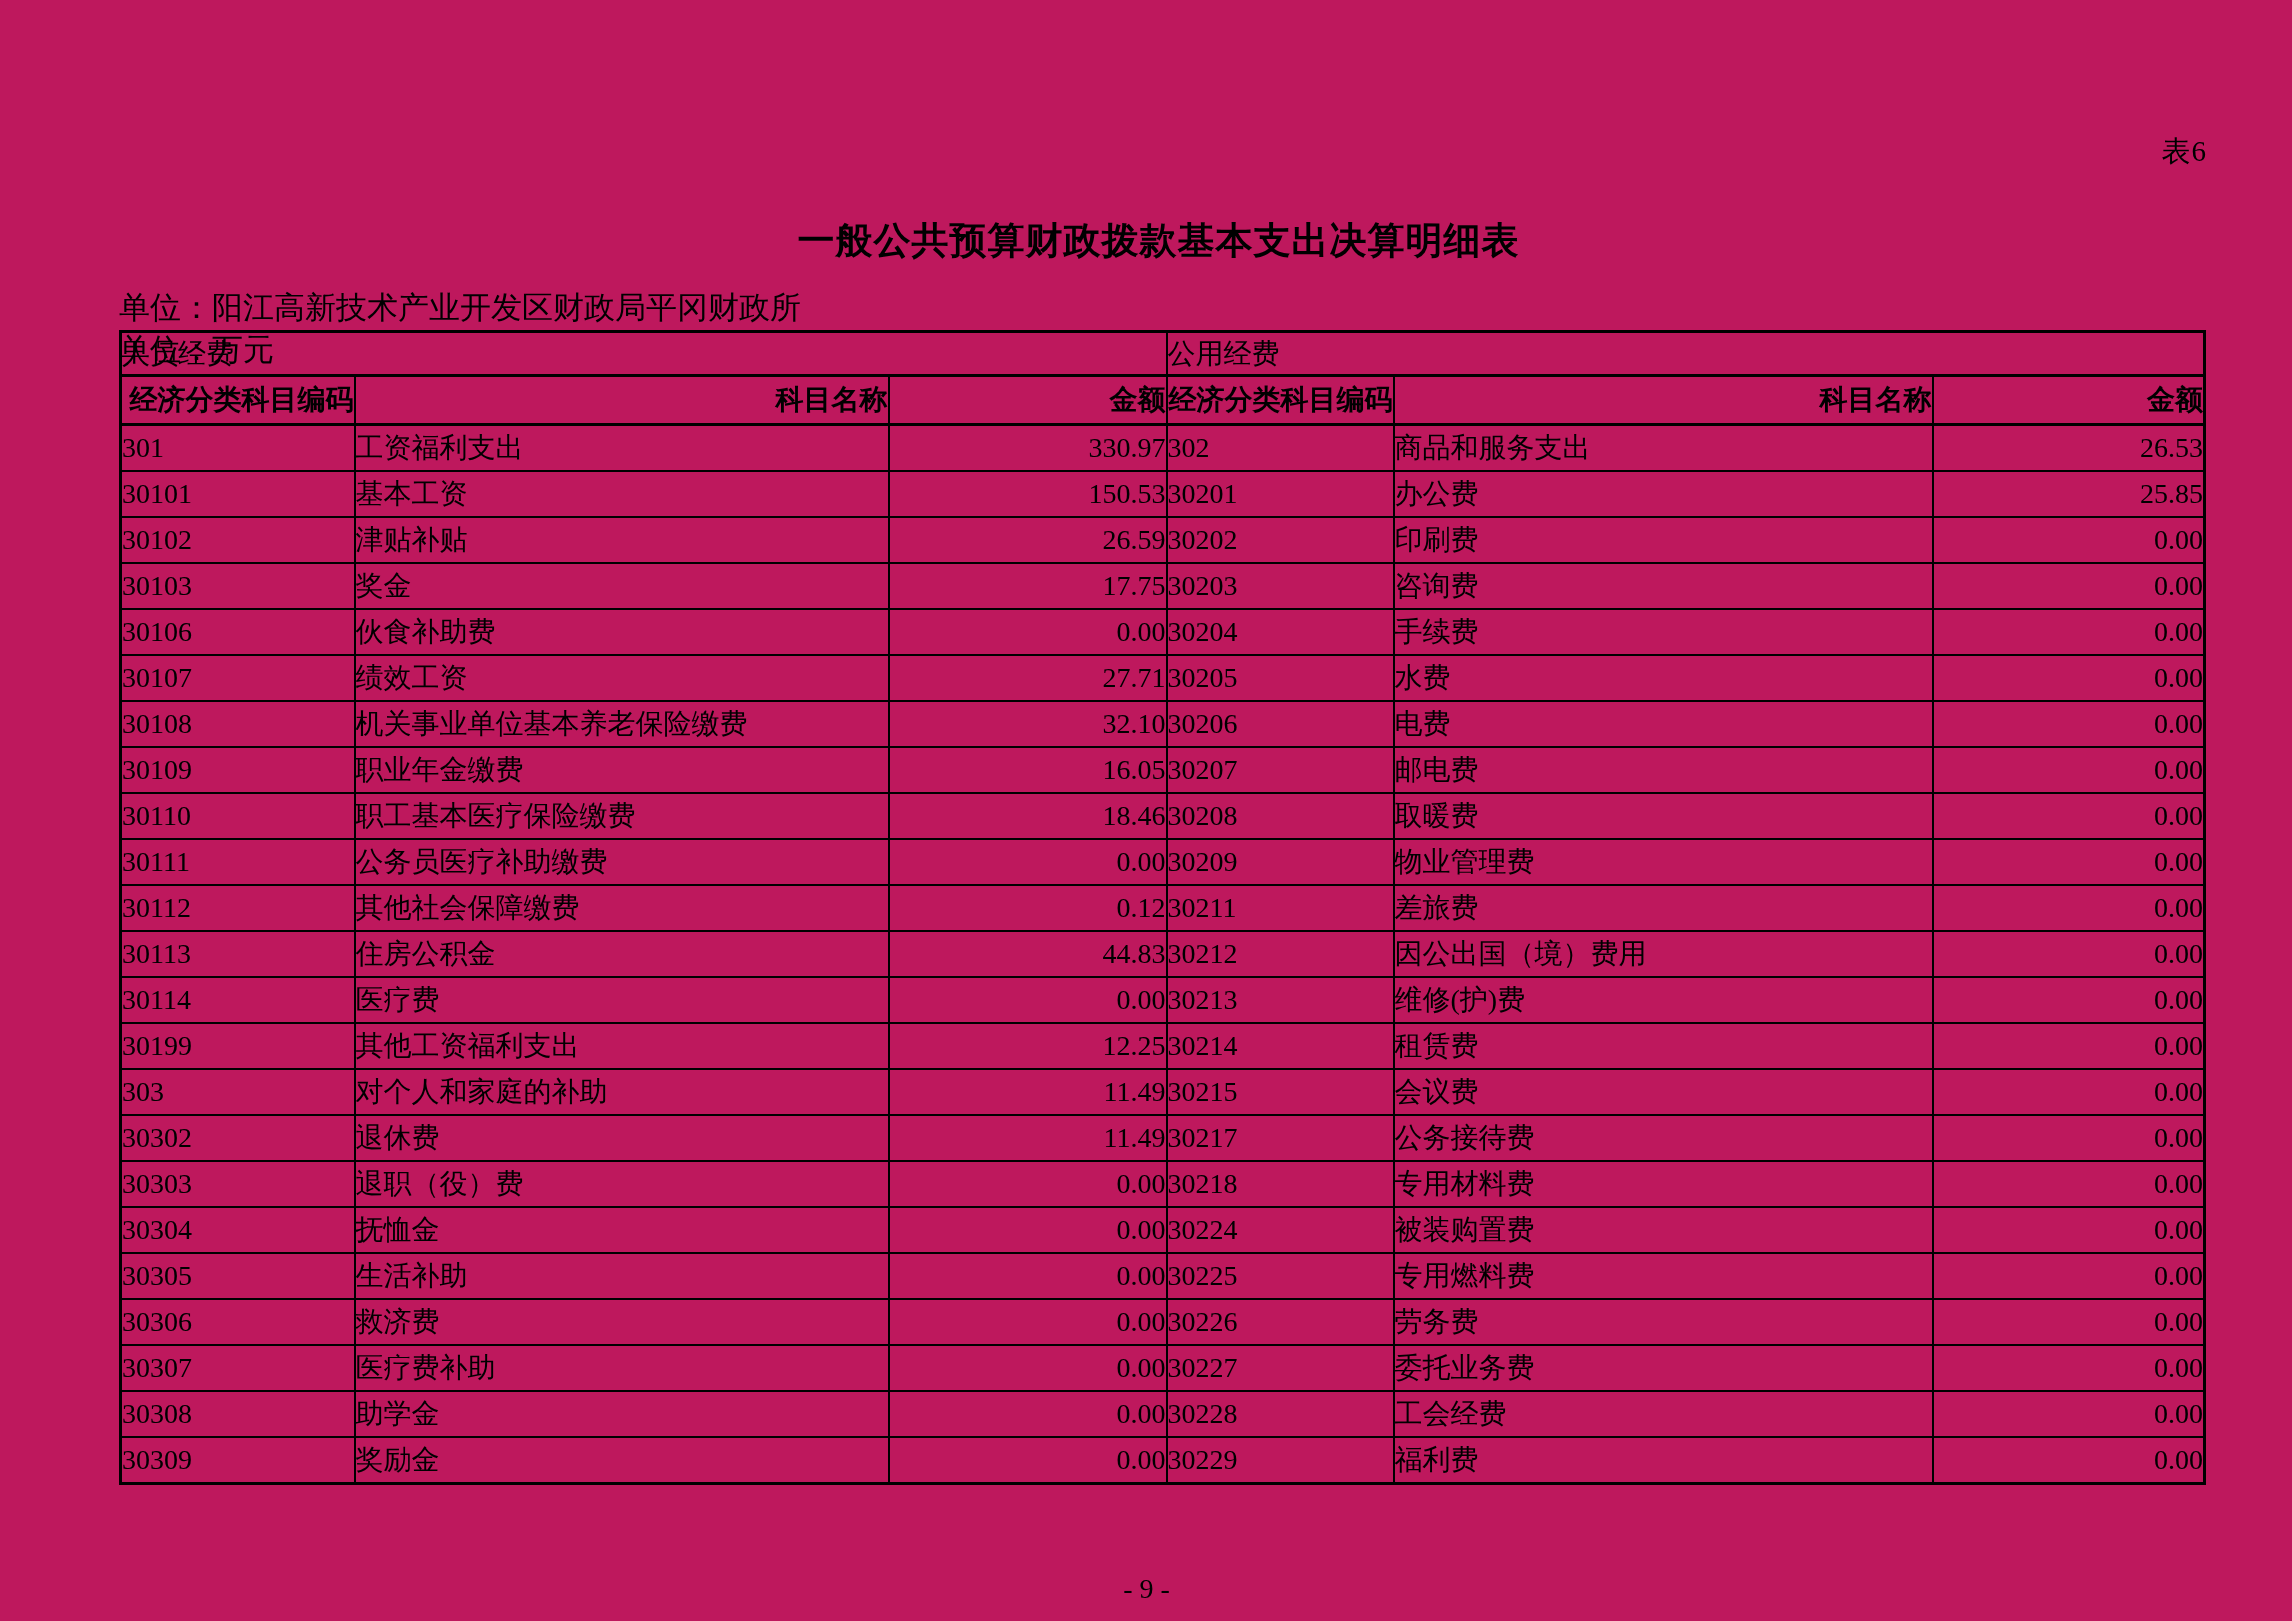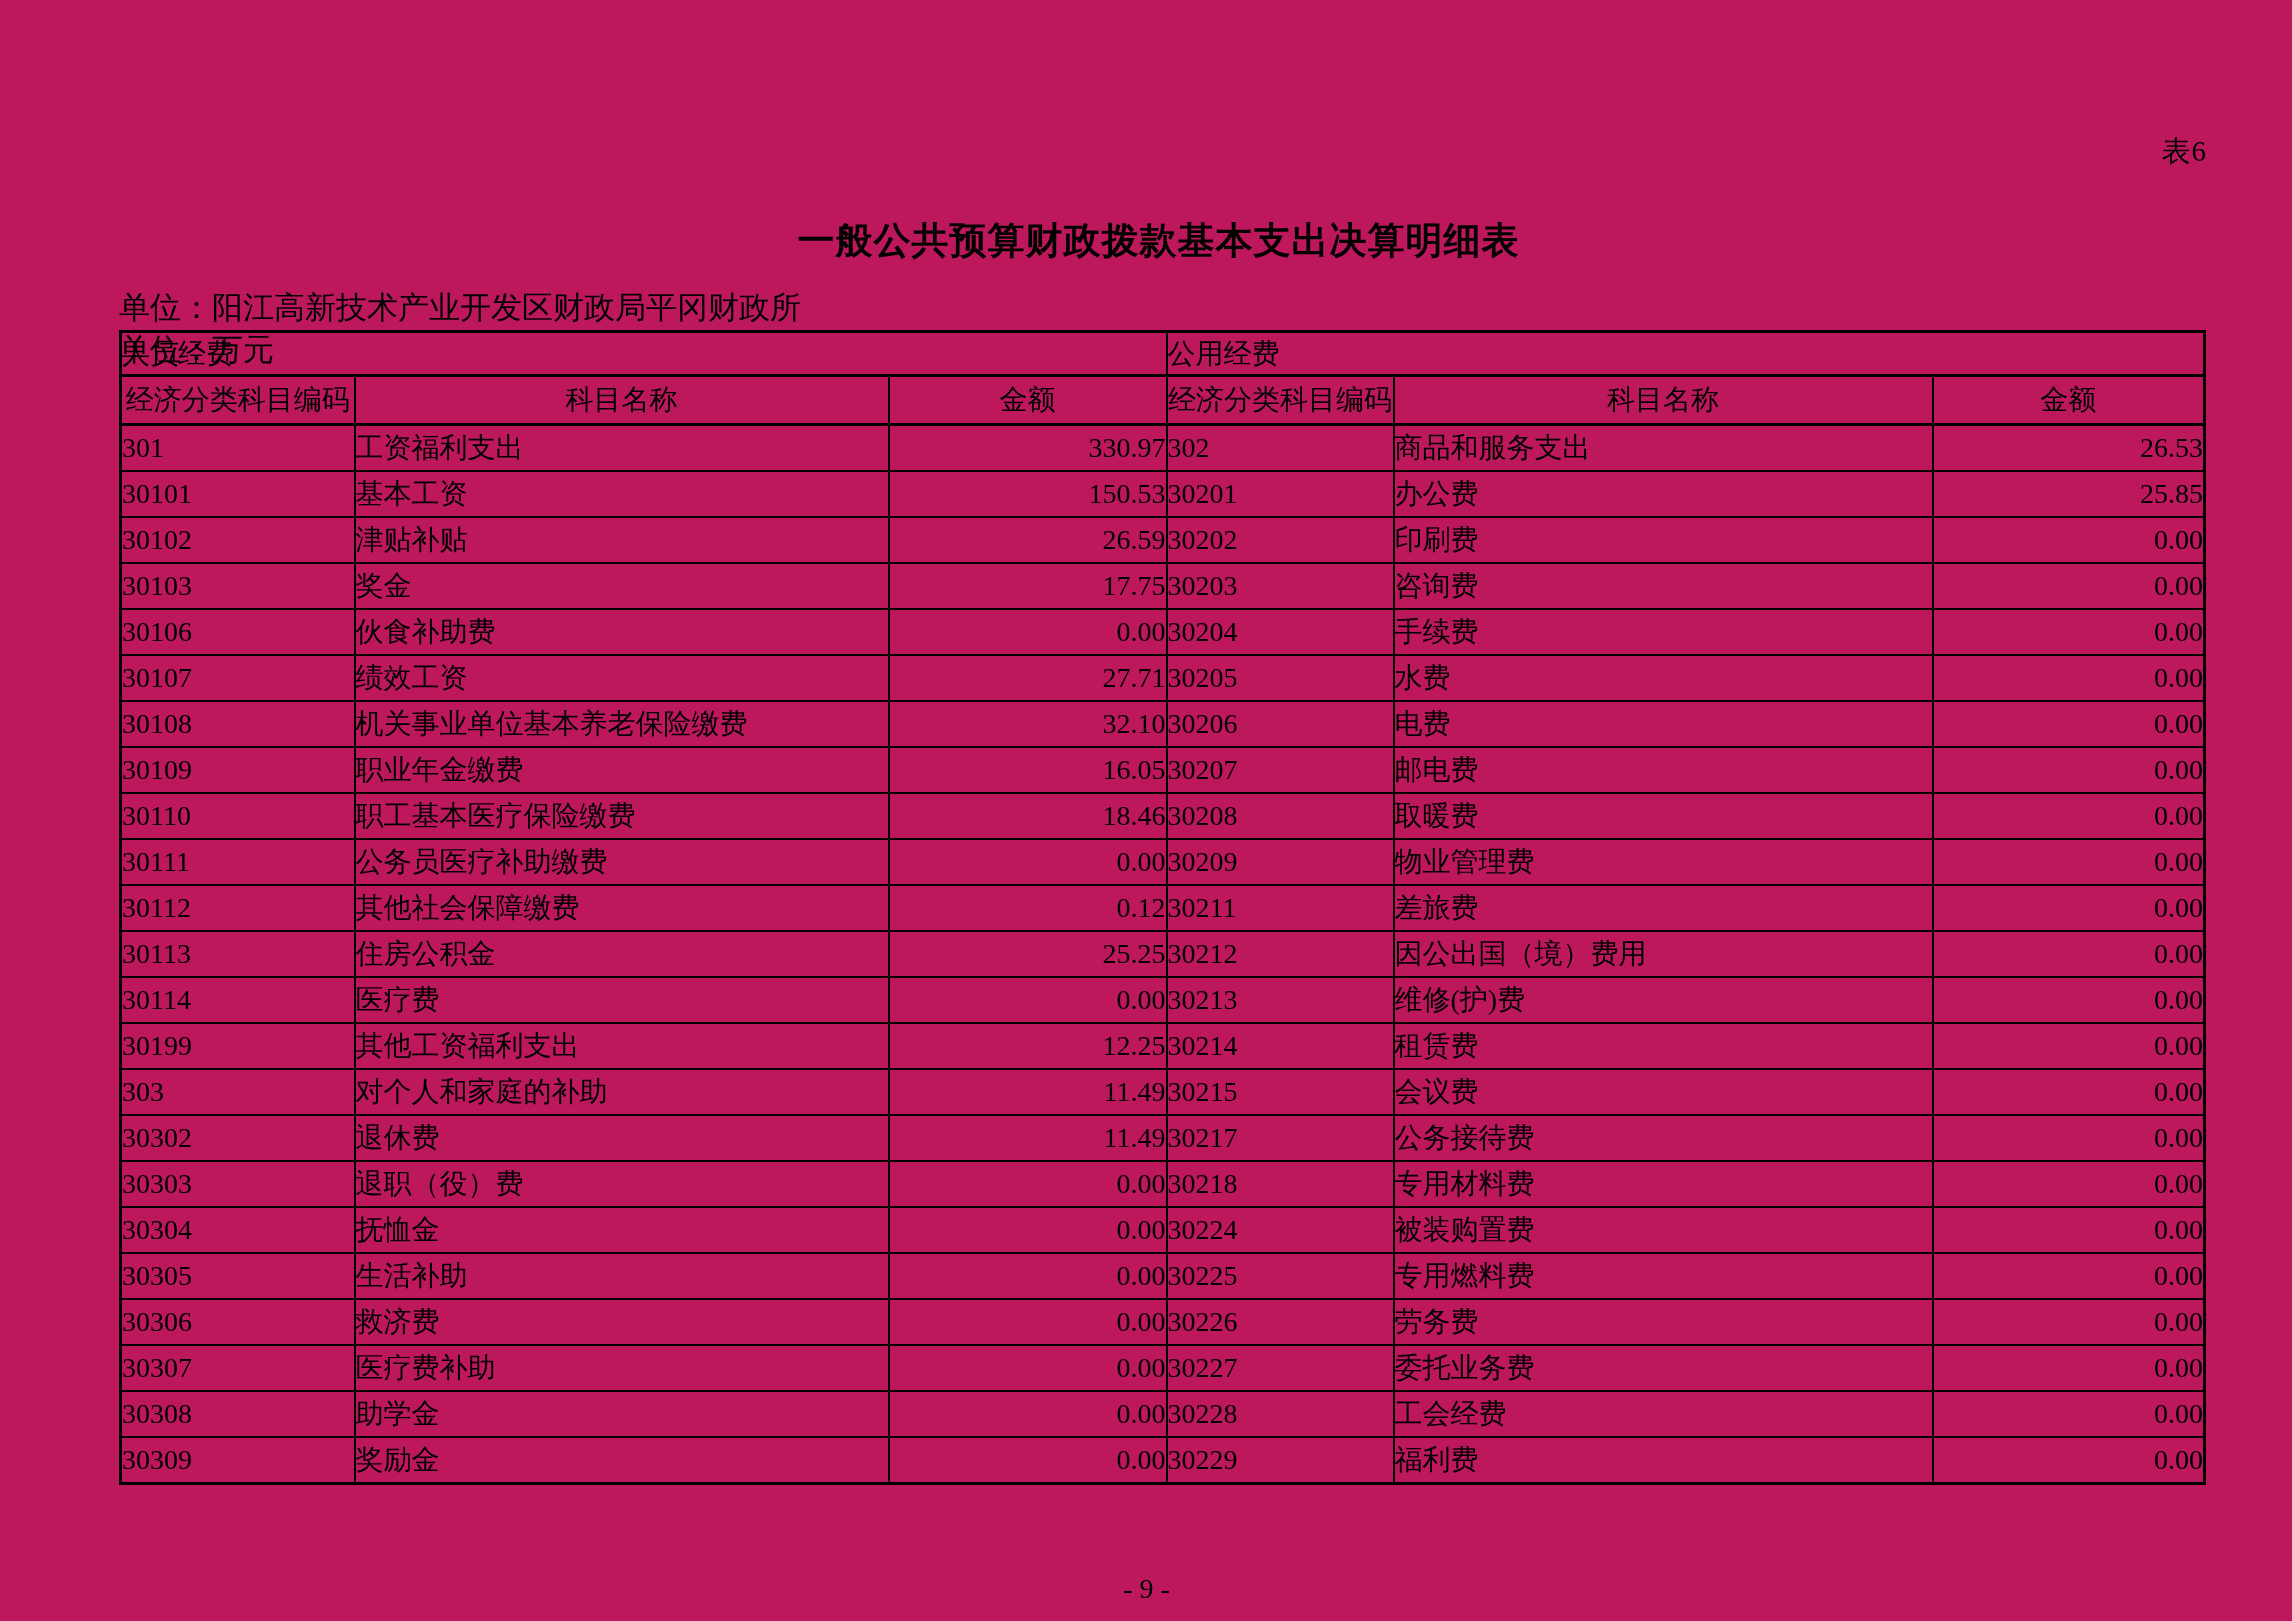--- a/index.html
+++ b/index.html
@@ -64,23 +64,24 @@
     white-space: nowrap;
   }
   tr.group-row th {
     height: 41px;
     text-align: left;
     vertical-align: middle;
     border-bottom: 3.9px solid #000;
   }
   tr.col-row th {
     height: 46px;
-    text-align: center;
+    text-align: right;
     vertical-align: middle;
     border-bottom: 3.9px solid #000;
+    font-weight: bold;
   }
   tbody td { height: 44px; vertical-align: middle; }
   td.cell-code   { text-align: left;  padding-left: 13.7px; }
   td.cell-name   { text-align: left;  padding-left: 19.6px; }
   td.cell-amount { text-align: right; padding-right: 6.9px; }
   .page-number {
     position: absolute;
     top: 1573px;
     left: 0;
     width: 100%;
@@ -210,21 +211,21 @@
           <td class="cell-code">30112</td>
           <td class="cell-name">其他社会保障缴费</td>
           <td class="cell-amount">0.12</td>
           <td class="cell-code">30211</td>
           <td class="cell-name">差旅费</td>
           <td class="cell-amount">0.00</td>
         </tr>
         <tr>
           <td class="cell-code">30113</td>
           <td class="cell-name">住房公积金</td>
-          <td class="cell-amount">25.25</td>
+          <td class="cell-amount">44.83</td>
           <td class="cell-code">30212</td>
           <td class="cell-name">因公出国（境）费用</td>
           <td class="cell-amount">0.00</td>
         </tr>
         <tr>
           <td class="cell-code">30114</td>
           <td class="cell-name">医疗费</td>
           <td class="cell-amount">0.00</td>
           <td class="cell-code">30213</td>
           <td class="cell-name">维修(护)费</td>

